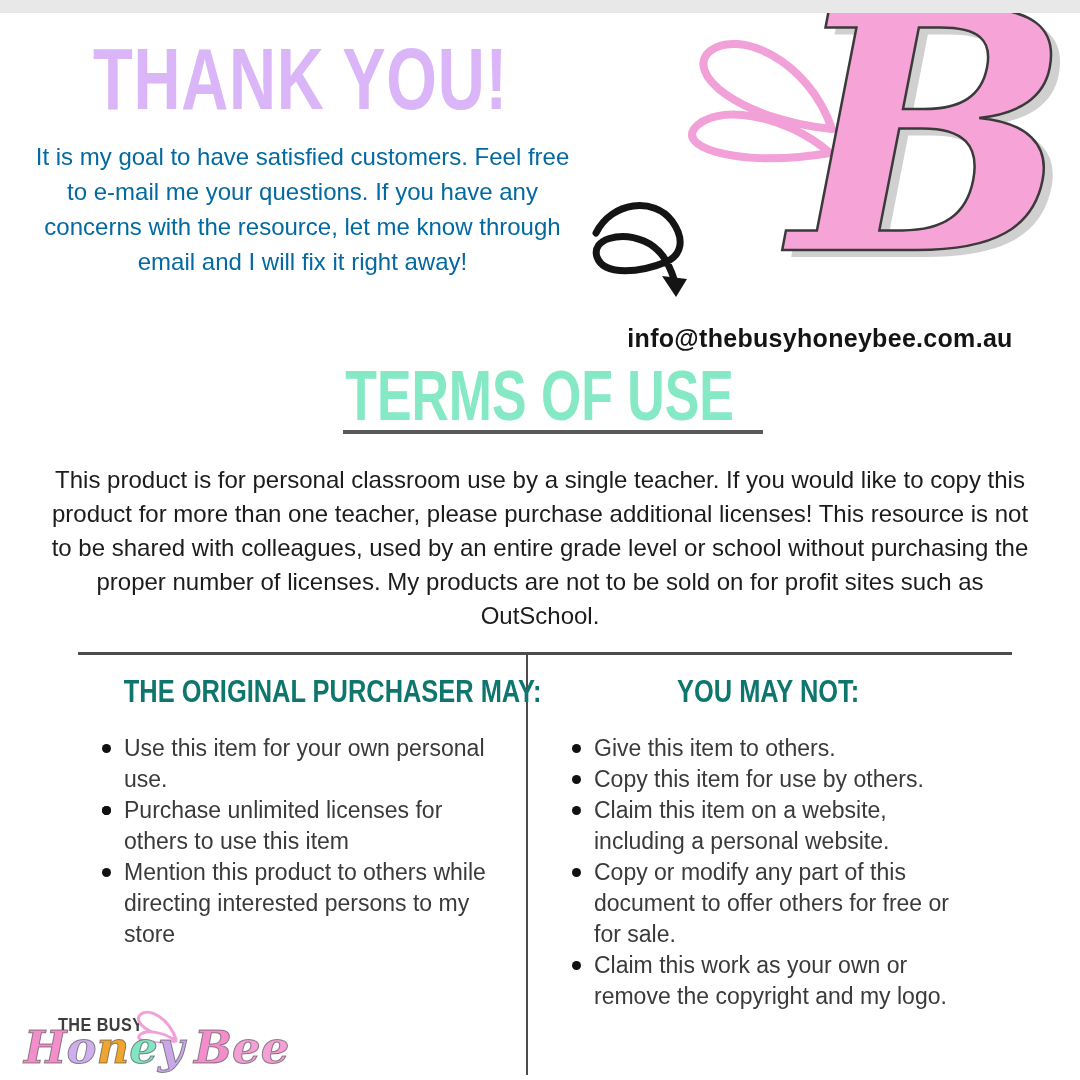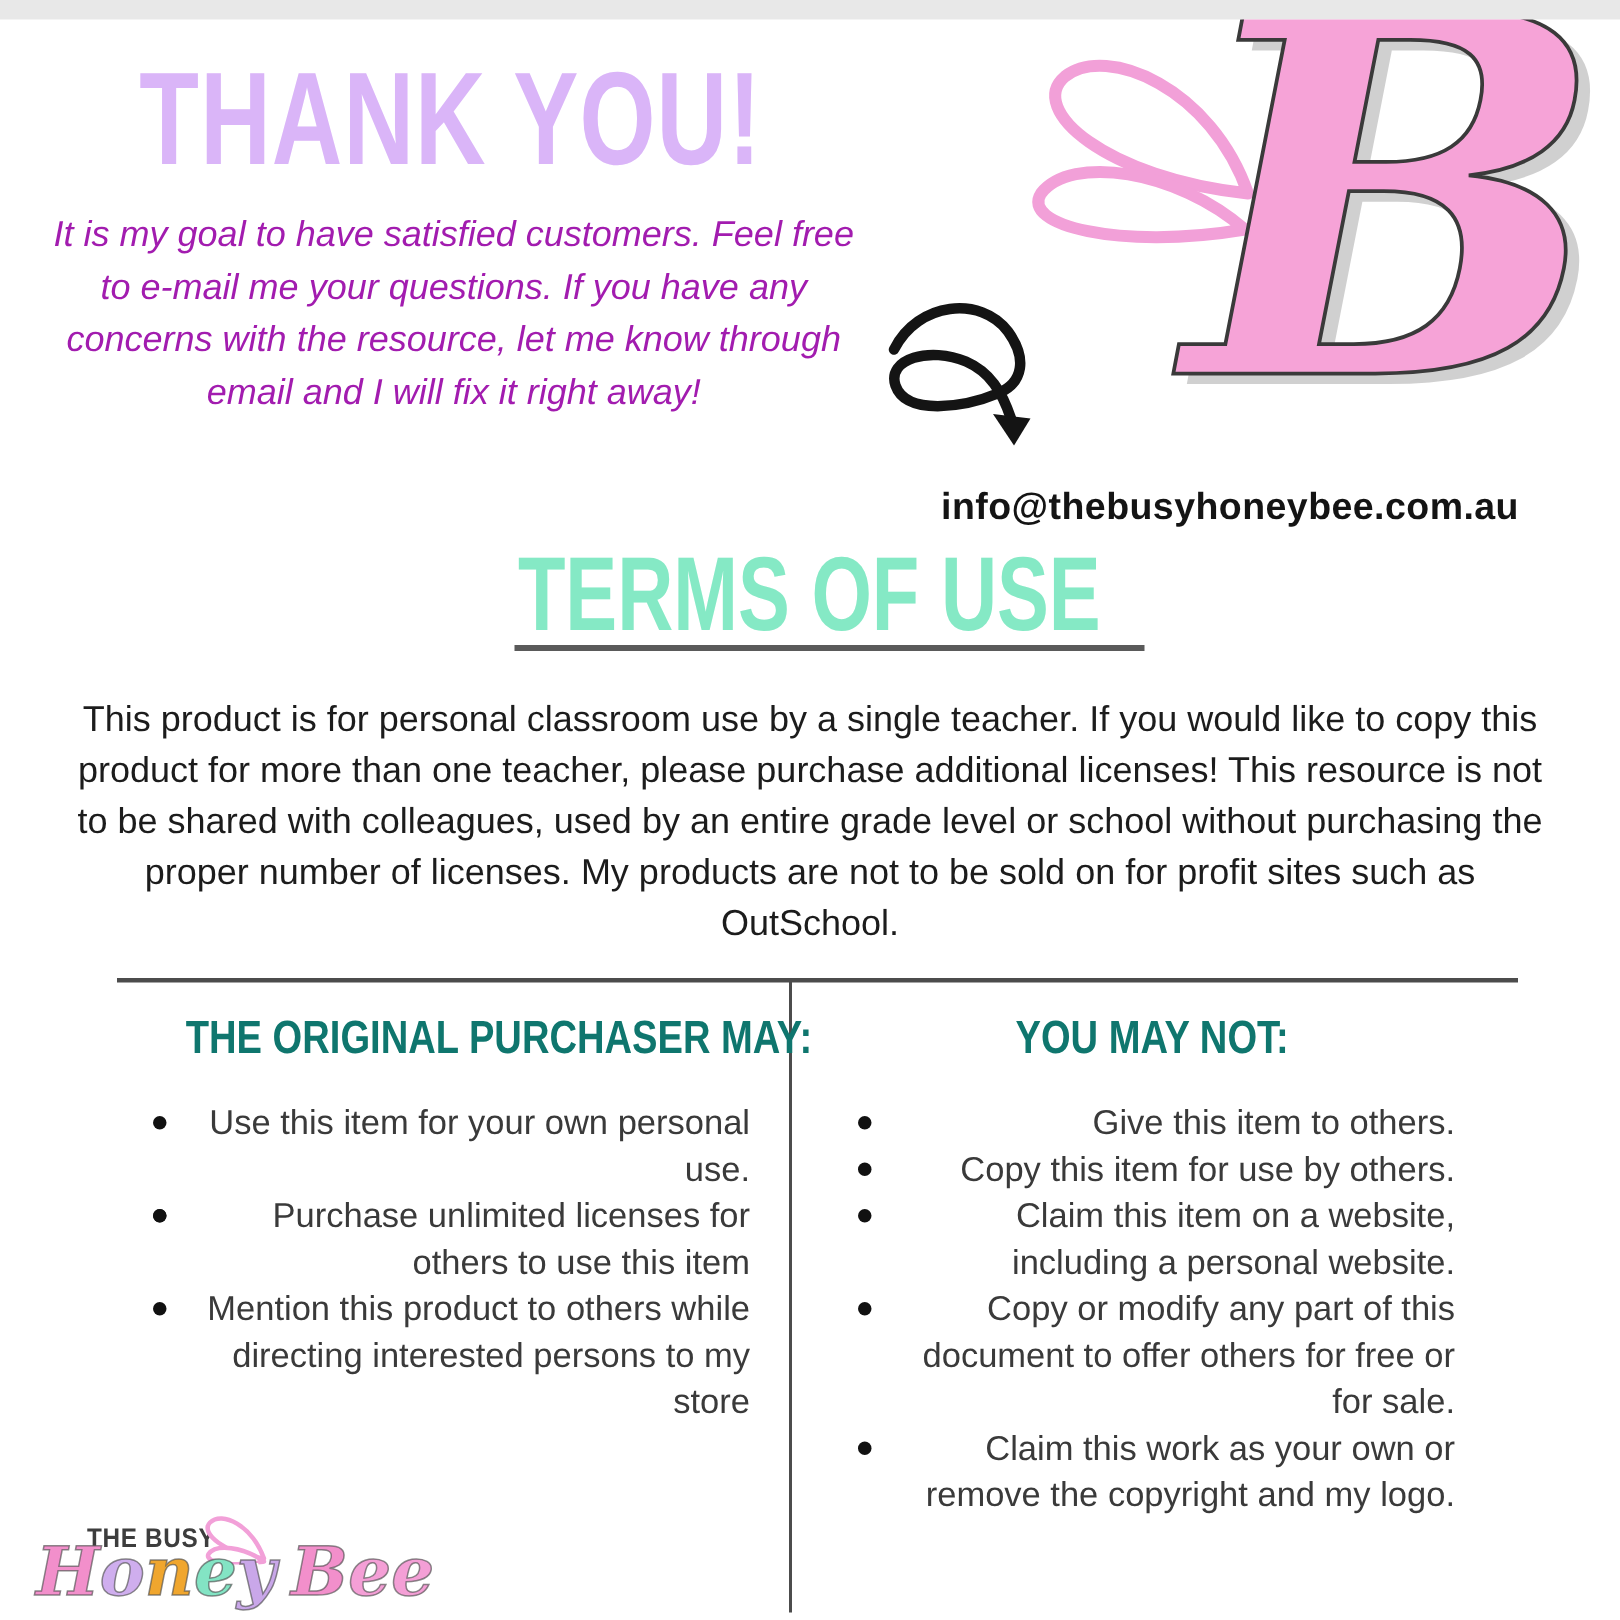--- a/index.html
+++ b/index.html
@@ -7,21 +7,21 @@
     position:relative;width:1080px;height:1080px;margin:13px auto;
     background:#ffffff;overflow:hidden;
     font-family:"Liberation Sans",sans-serif;color:#1e1e1e;
   }
   .condensed{display:inline-block;transform:scaleX(0.74);transform-origin:center;white-space:nowrap;font-weight:bold;}
   .condensed-sm{display:inline-block;transform:scaleX(0.82);transform-origin:center;white-space:nowrap;font-weight:bold;}
 
   .thankyou-title{position:absolute;left:10px;top:22px;width:580px;text-align:center;
     font-size:88px;letter-spacing:1px;line-height:1;}
   .thankyou-body{position:absolute;left:25px;top:126px;width:555px;text-align:center;
-    font-size:24px;line-height:35px;color:#a21caf;font-style:italic;}
+    font-size:24px;line-height:35px;color:#0369a1;}
 
   .curly-arrow{position:absolute;left:588px;top:180px;width:108px;height:112px;}
 
   .b-logo{position:absolute;left:680px;top:6px;width:310px;height:290px;}
   .b-wings{position:absolute;left:0;top:18px;width:170px;height:170px;}
   .b-letter{position:absolute;left:110px;top:-52px;font-family:"DejaVu Serif","Liberation Serif",serif;
     font-style:italic;font-weight:bold;font-size:332px;line-height:1;
     -webkit-text-stroke:2.5px #3a3a3a;text-shadow:9px 7px 0 rgba(120,120,120,0.35);}
 
   .email{position:absolute;left:595px;top:311px;width:450px;text-align:center;
@@ -34,21 +34,21 @@
     font-size:24px;line-height:34px;color:#1c1c1c;}
 
   .h-divider{position:absolute;left:78px;top:639px;width:934px;height:3px;background:#4c4c4c;}
   .v-divider{position:absolute;left:526px;top:640px;width:2px;height:422px;background:#4c4c4c;}
 
   .col{position:absolute;top:662px;}
   .col-left{left:78px;width:440px;}
   .col-right{left:548px;width:440px;}
   .col-header{width:100%;text-align:center;font-size:31px;color:#0f766e;line-height:1.1;}
   .bullet-list{list-style:none;margin:24px 0 0 0;padding:0;}
-  .bullet-list li{position:relative;padding:0 18px 0 46px;text-align:right;
+  .bullet-list li{position:relative;padding:0 18px 0 46px;text-align:left;
     font-size:23px;line-height:31px;color:#3a3a3a;}
   .bullet-list li .dot{position:absolute;left:24px;top:11px;width:9px;height:9px;border-radius:50%;background:#111;}
 
   .footer-logo{position:absolute;left:22px;top:998px;width:230px;height:82px;}
   .footer-top{position:absolute;left:36px;top:4px;font-size:18px;font-weight:bold;color:#3d3d3d;
     letter-spacing:0.5px;transform:scaleX(0.9);transform-origin:left;}
   .footer-script{position:absolute;left:2px;top:14px;font-family:"DejaVu Serif","Liberation Serif",serif;
     font-style:italic;font-weight:bold;font-size:45px;line-height:1;white-space:nowrap;
     -webkit-text-stroke:1px rgba(80,80,80,0.65);text-shadow:2px 2px 0 #ffffff;}
   .footer-script span{display:inline-block;}

